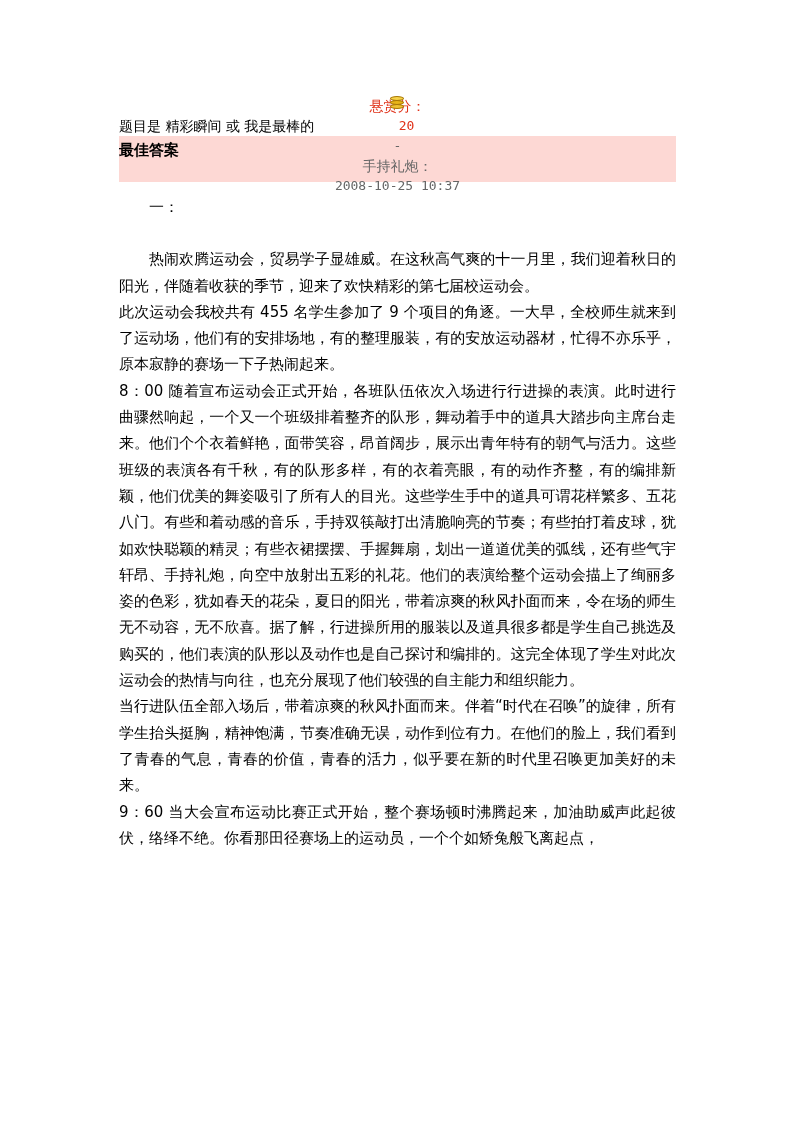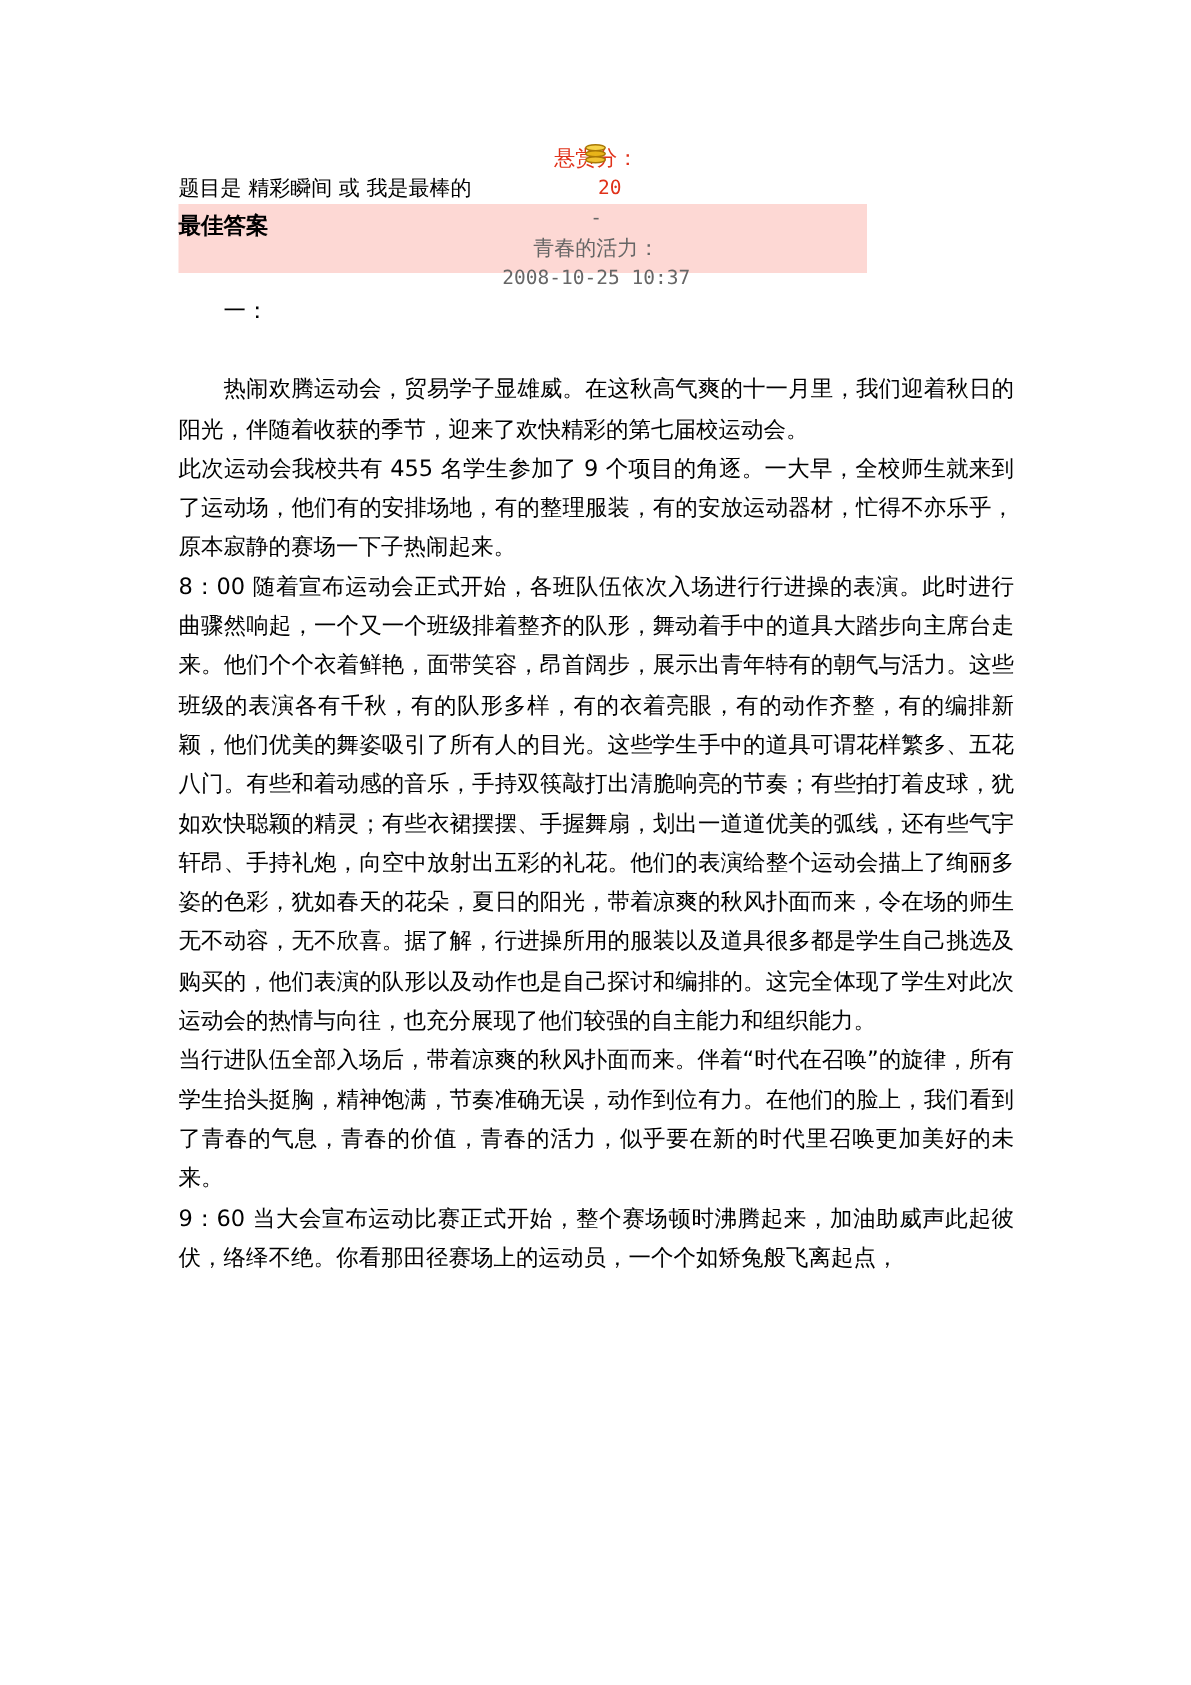--- a/index.html
+++ b/index.html
@@ -82,21 +82,21 @@
       font-size: 13px;
     }
     .asker-sep { color: #0000cc; margin: 0 5px; font-family: "DejaVu Sans Mono", monospace; font-size: 13px;}
     .level-link {
       color: #0000cc;
       text-decoration: underline;
     }
     .best-box {
       background: #fdd8d4;
       height: 46px;
-      width: 459px;
+      width: 557px;
       box-sizing: border-box;
       padding-top: 4px;
     }
     .best-title {
       font-size: 15px;
       font-weight: bold;
       line-height: 20px;
     }
     .body-text {
       margin-top: 12px;
@@ -125,21 +125,21 @@
 
   <div class="meta-row">
     <span class="coin-icon">
         <span></span>
         <span></span>
         <span></span>
       </span>
     <span class="reward-label">悬赏分：</span>
     <span class="reward-value">20</span>
     <span class="meta-sep">-</span>
-    <span class="resolve-label">青春的活力：</span>
+    <span class="resolve-label">手持礼炮：</span>
     <span class="resolve-value">2008-10-25 10:37</span>
   </div>
 
   <div class="q-detail">题目是 精彩瞬间 或 我是最棒的</div>
 
 
   <div class="best-box">
     <div class="best-title">最佳答案</div>
   </div>
 

